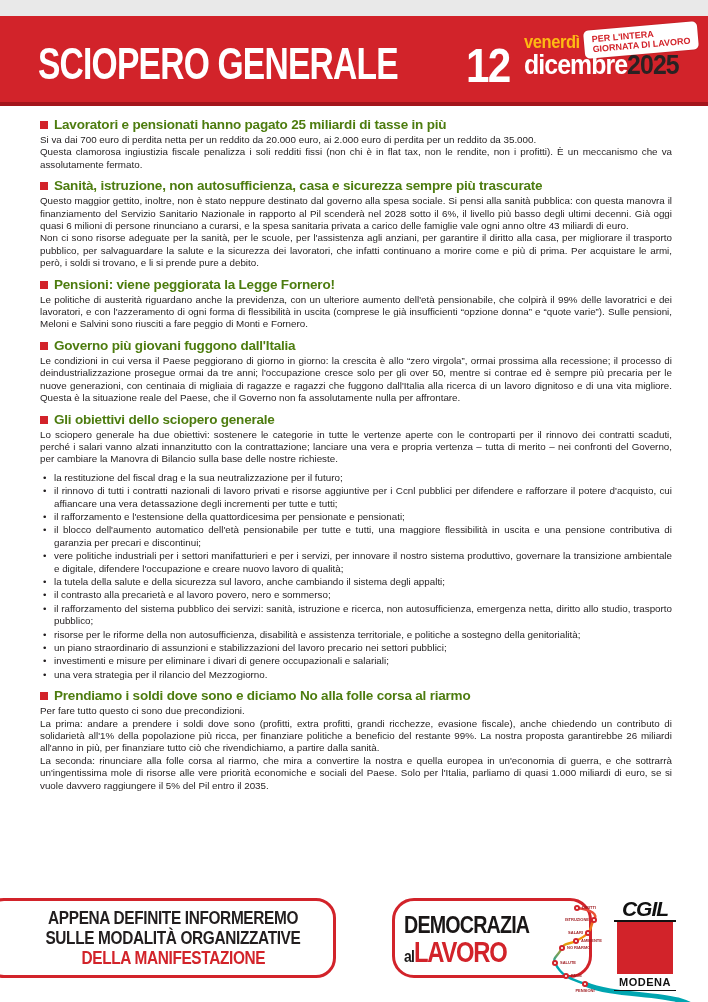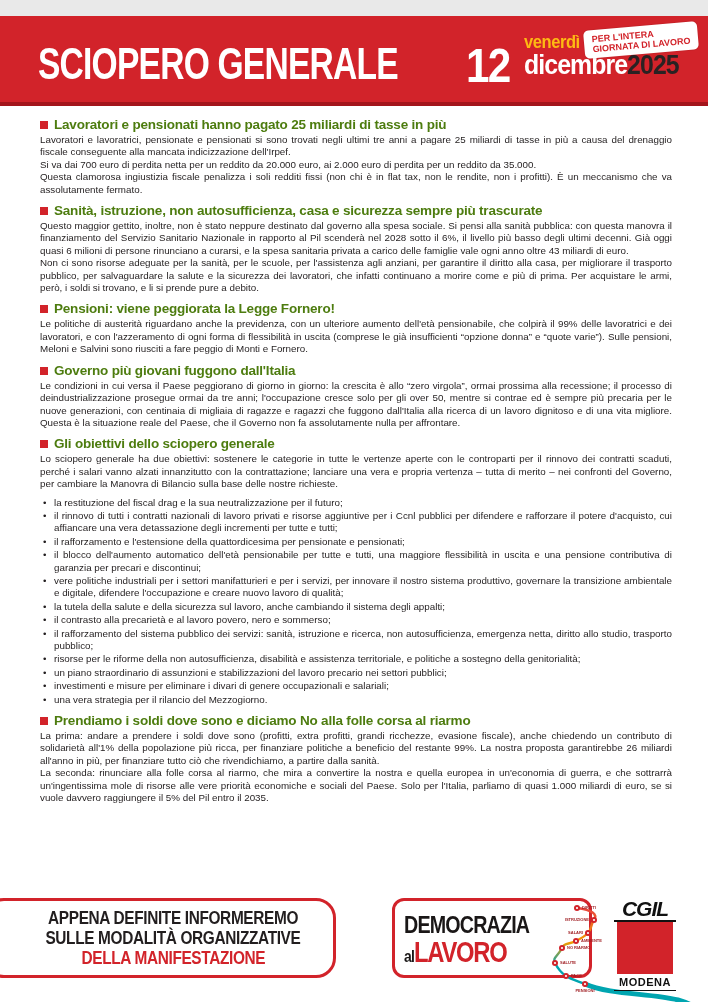--- a/index.html
+++ b/index.html
@@ -53,21 +53,21 @@
     display:flex;flex-direction:column;justify-content:center;align-items:center;
     padding-left:26px;box-sizing:border-box;
   }
   .info-box span{
     display:block;font-weight:bold;font-size:17.5px;line-height:20px;color:#221e1f;
     letter-spacing:-.4px;transform:scaleX(.88);transform-origin:50% 50%;white-space:nowrap;
   }
   .info-box .accent{color:#d2232a;}
   .logo-box{
     position:absolute;left:392px;top:882px;width:200px;height:80px;
-    border:3px solid #d2232a;border-radius:12px;background:#ffffff;box-sizing:border-box;
+    border:3px solid #d2232a;border-radius:22px;background:#ffffff;box-sizing:border-box;
   }
   .dl-words{position:absolute;left:9px;top:12px;line-height:1;}
   .dl-word1{display:block;font-weight:bold;font-size:24px;letter-spacing:-1px;color:#1a1717;transform:scaleX(.82);transform-origin:0 50%;white-space:nowrap;}
   .dl-word2{display:block;margin-top:1px;white-space:nowrap;transform:scaleX(.82);transform-origin:0 50%;}
   .dl-al{font-weight:bold;font-size:17px;color:#1a1717;letter-spacing:-1px;}
   .dl-lavoro{font-weight:bold;font-size:29px;color:#d2232a;letter-spacing:-1.5px;}
   #route-svg{position:absolute;left:540px;top:880px;width:168px;height:122px;pointer-events:none;}
   .cgil{position:absolute;left:614px;top:882px;width:62px;}
   .cgil-name{font-weight:bold;font-style:italic;font-size:21px;letter-spacing:-1px;color:#111;display:block;text-align:center;line-height:22px;border-bottom:2px solid #111;}
   .cgil-square{width:56px;height:52px;background:#d2232a;margin:0 auto;}
@@ -88,21 +88,20 @@
     <div class="badge">
       <span>PER L'INTERA</span>
       <span>GIORNATA DI LAVORO</span>
     </div>
   </div>
 
   <div id="content">
 
     <section>
       <h2><span class="sq"></span><span>Lavoratori e pensionati hanno pagato 25 miliardi di tasse in più</span></h2>
-      <p>Lavoratori e lavoratrici, pensionate e pensionati si sono trovati negli ultimi tre anni a pagare 25 miliardi di tasse in più a causa del drenaggio fiscale conseguente alla mancata indicizzazione dell'Irpef.</p>
       <p>Si va dai 700 euro di perdita netta per un reddito da 20.000 euro, ai 2.000 euro di perdita per un reddito da 35.000.</p>
       <p>Questa clamorosa ingiustizia fiscale penalizza i soli redditi fissi (non chi è in flat tax, non le rendite, non i profitti). È un meccanismo che va assolutamente fermato.</p>
     </section>
 
     <section>
       <h2><span class="sq"></span><span>Sanità, istruzione, non autosufficienza, casa e sicurezza sempre più trascurate</span></h2>
       <p>Questo maggior gettito, inoltre, non è stato neppure destinato dal governo alla spesa sociale. Si pensi alla sanità pubblica: con questa manovra il finanziamento del Servizio Sanitario Nazionale in rapporto al Pil scenderà nel 2028 sotto il 6%, il livello più basso degli ultimi decenni. Già oggi quasi 6 milioni di persone rinunciano a curarsi, e la spesa sanitaria privata a carico delle famiglie vale ogni anno oltre 43 miliardi di euro.</p>
       <p>Non ci sono risorse adeguate per la sanità, per le scuole, per l'assistenza agli anziani, per garantire il diritto alla casa, per migliorare il trasporto pubblico, per salvaguardare la salute e la sicurezza dei lavoratori, che infatti continuano a morire come e più di prima. Per acquistare le armi, però, i soldi si trovano, e li si prende pure a debito.</p>
     </section>
 
@@ -133,20 +132,21 @@
         <li>il rafforzamento del sistema pubblico dei servizi: sanità, istruzione e ricerca, non autosufficienza, emergenza netta, diritto allo studio, trasporto pubblico;</li>
         <li>risorse per le riforme della non autosufficienza, disabilità e assistenza territoriale, e politiche a sostegno della genitorialità;</li>
         <li>un piano straordinario di assunzioni e stabilizzazioni del lavoro precario nei settori pubblici;</li>
         <li>investimenti e misure per eliminare i divari di genere occupazionali e salariali;</li>
         <li>una vera strategia per il rilancio del Mezzogiorno.</li>
       </ul>
     </section>
 
     <section>
       <h2><span class="sq"></span><span>Prendiamo i soldi dove sono e diciamo No alla folle corsa al riarmo</span></h2>
+      <p>Per fare tutto questo ci sono due precondizioni.</p>
       <p>La prima: andare a prendere i soldi dove sono (profitti, extra profitti, grandi ricchezze, evasione fiscale), anche chiedendo un contributo di solidarietà all'1% della popolazione più ricca, per finanziare politiche a beneficio del restante 99%. La nostra proposta garantirebbe 26 miliardi all'anno in più, per finanziare tutto ciò che rivendichiamo, a partire dalla sanità.</p>
       <p>La seconda: rinunciare alla folle corsa al riarmo, che mira a convertire la nostra e quella europea in un'economia di guerra, e che sottrarrà un'ingentissima mole di risorse alle vere priorità economiche e sociali del Paese. Solo per l'Italia, parliamo di quasi 1.000 miliardi di euro, se si vuole davvero raggiungere il 5% del Pil entro il 2035.</p>
     </section>
 
   </div>
 
   <div class="info-box">
     <span>APPENA DEFINITE INFORMEREMO</span>
     <span>SULLE MODALITÀ ORGANIZZATIVE</span>
     <span class="accent">DELLA MANIFESTAZIONE</span>

